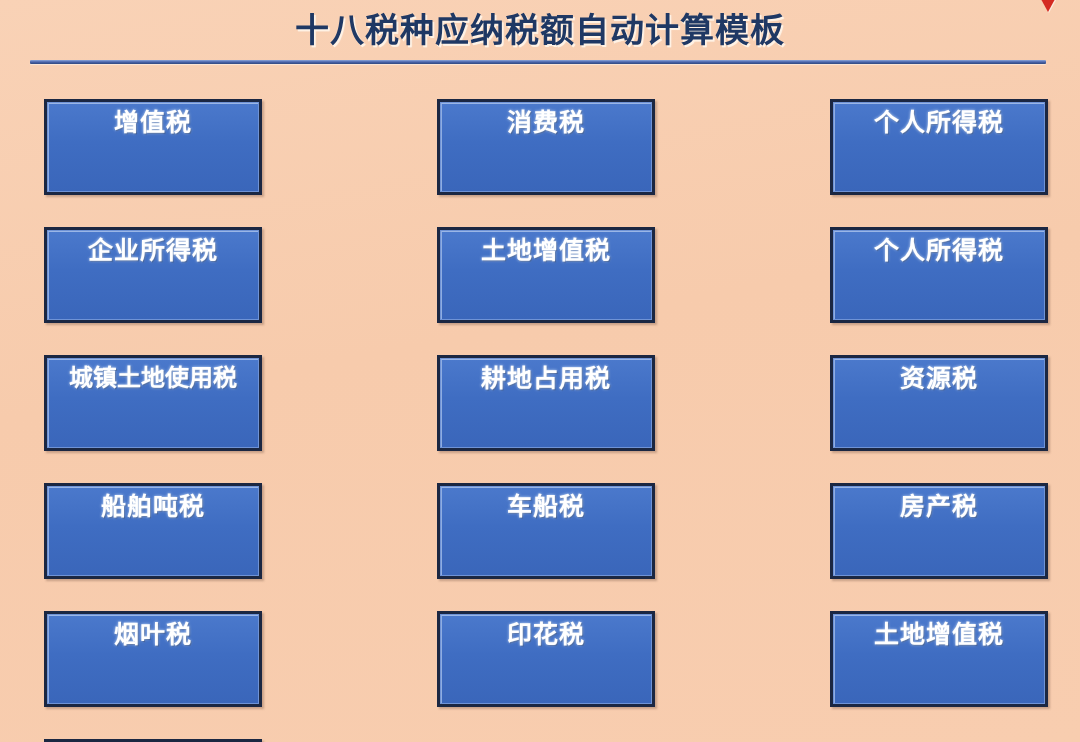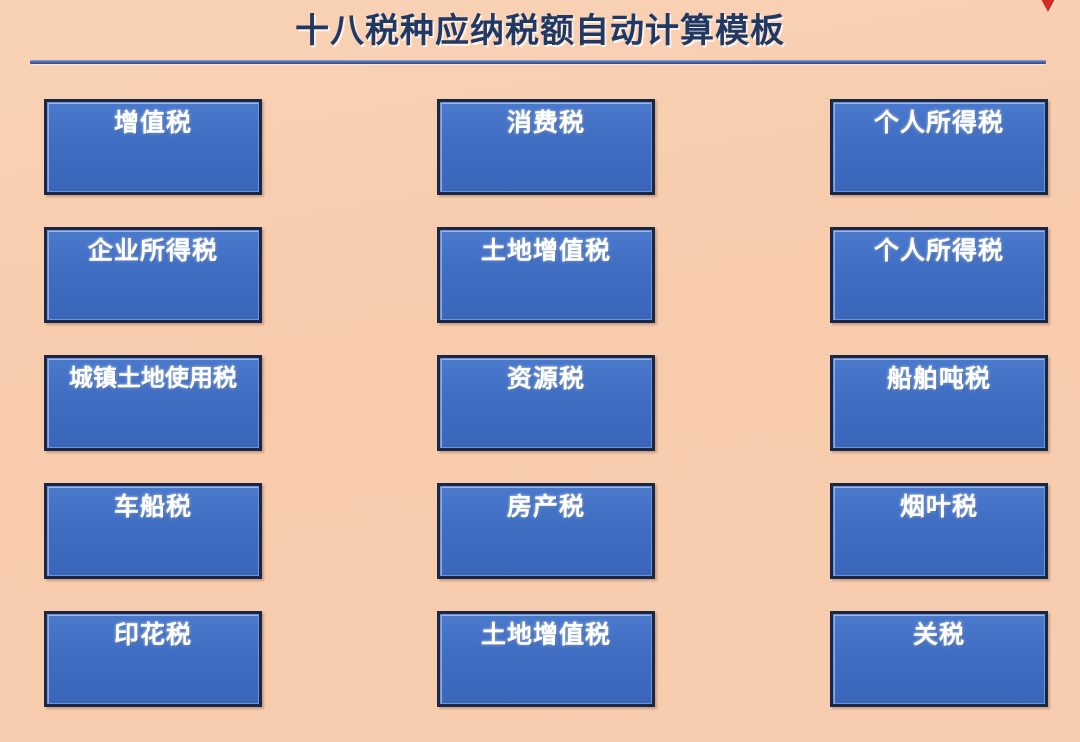--- a/index.html
+++ b/index.html
@@ -163,20 +163,23 @@
 
     <div class="tax-btn">
       <span class="tax-btn-label">个人所得税</span>
     </div>
 
 
     <div class="tax-btn">
       <span class="tax-btn-label long">城镇土地使用税</span>
     </div>
 
+    <div class="tax-btn">
+      <span class="tax-btn-label">耕地占用税</span>
+    </div>
 
     <div class="tax-btn">
       <span class="tax-btn-label">资源税</span>
     </div>
 
     <div class="tax-btn">
       <span class="tax-btn-label">船舶吨税</span>
     </div>
 
     <div class="tax-btn">

